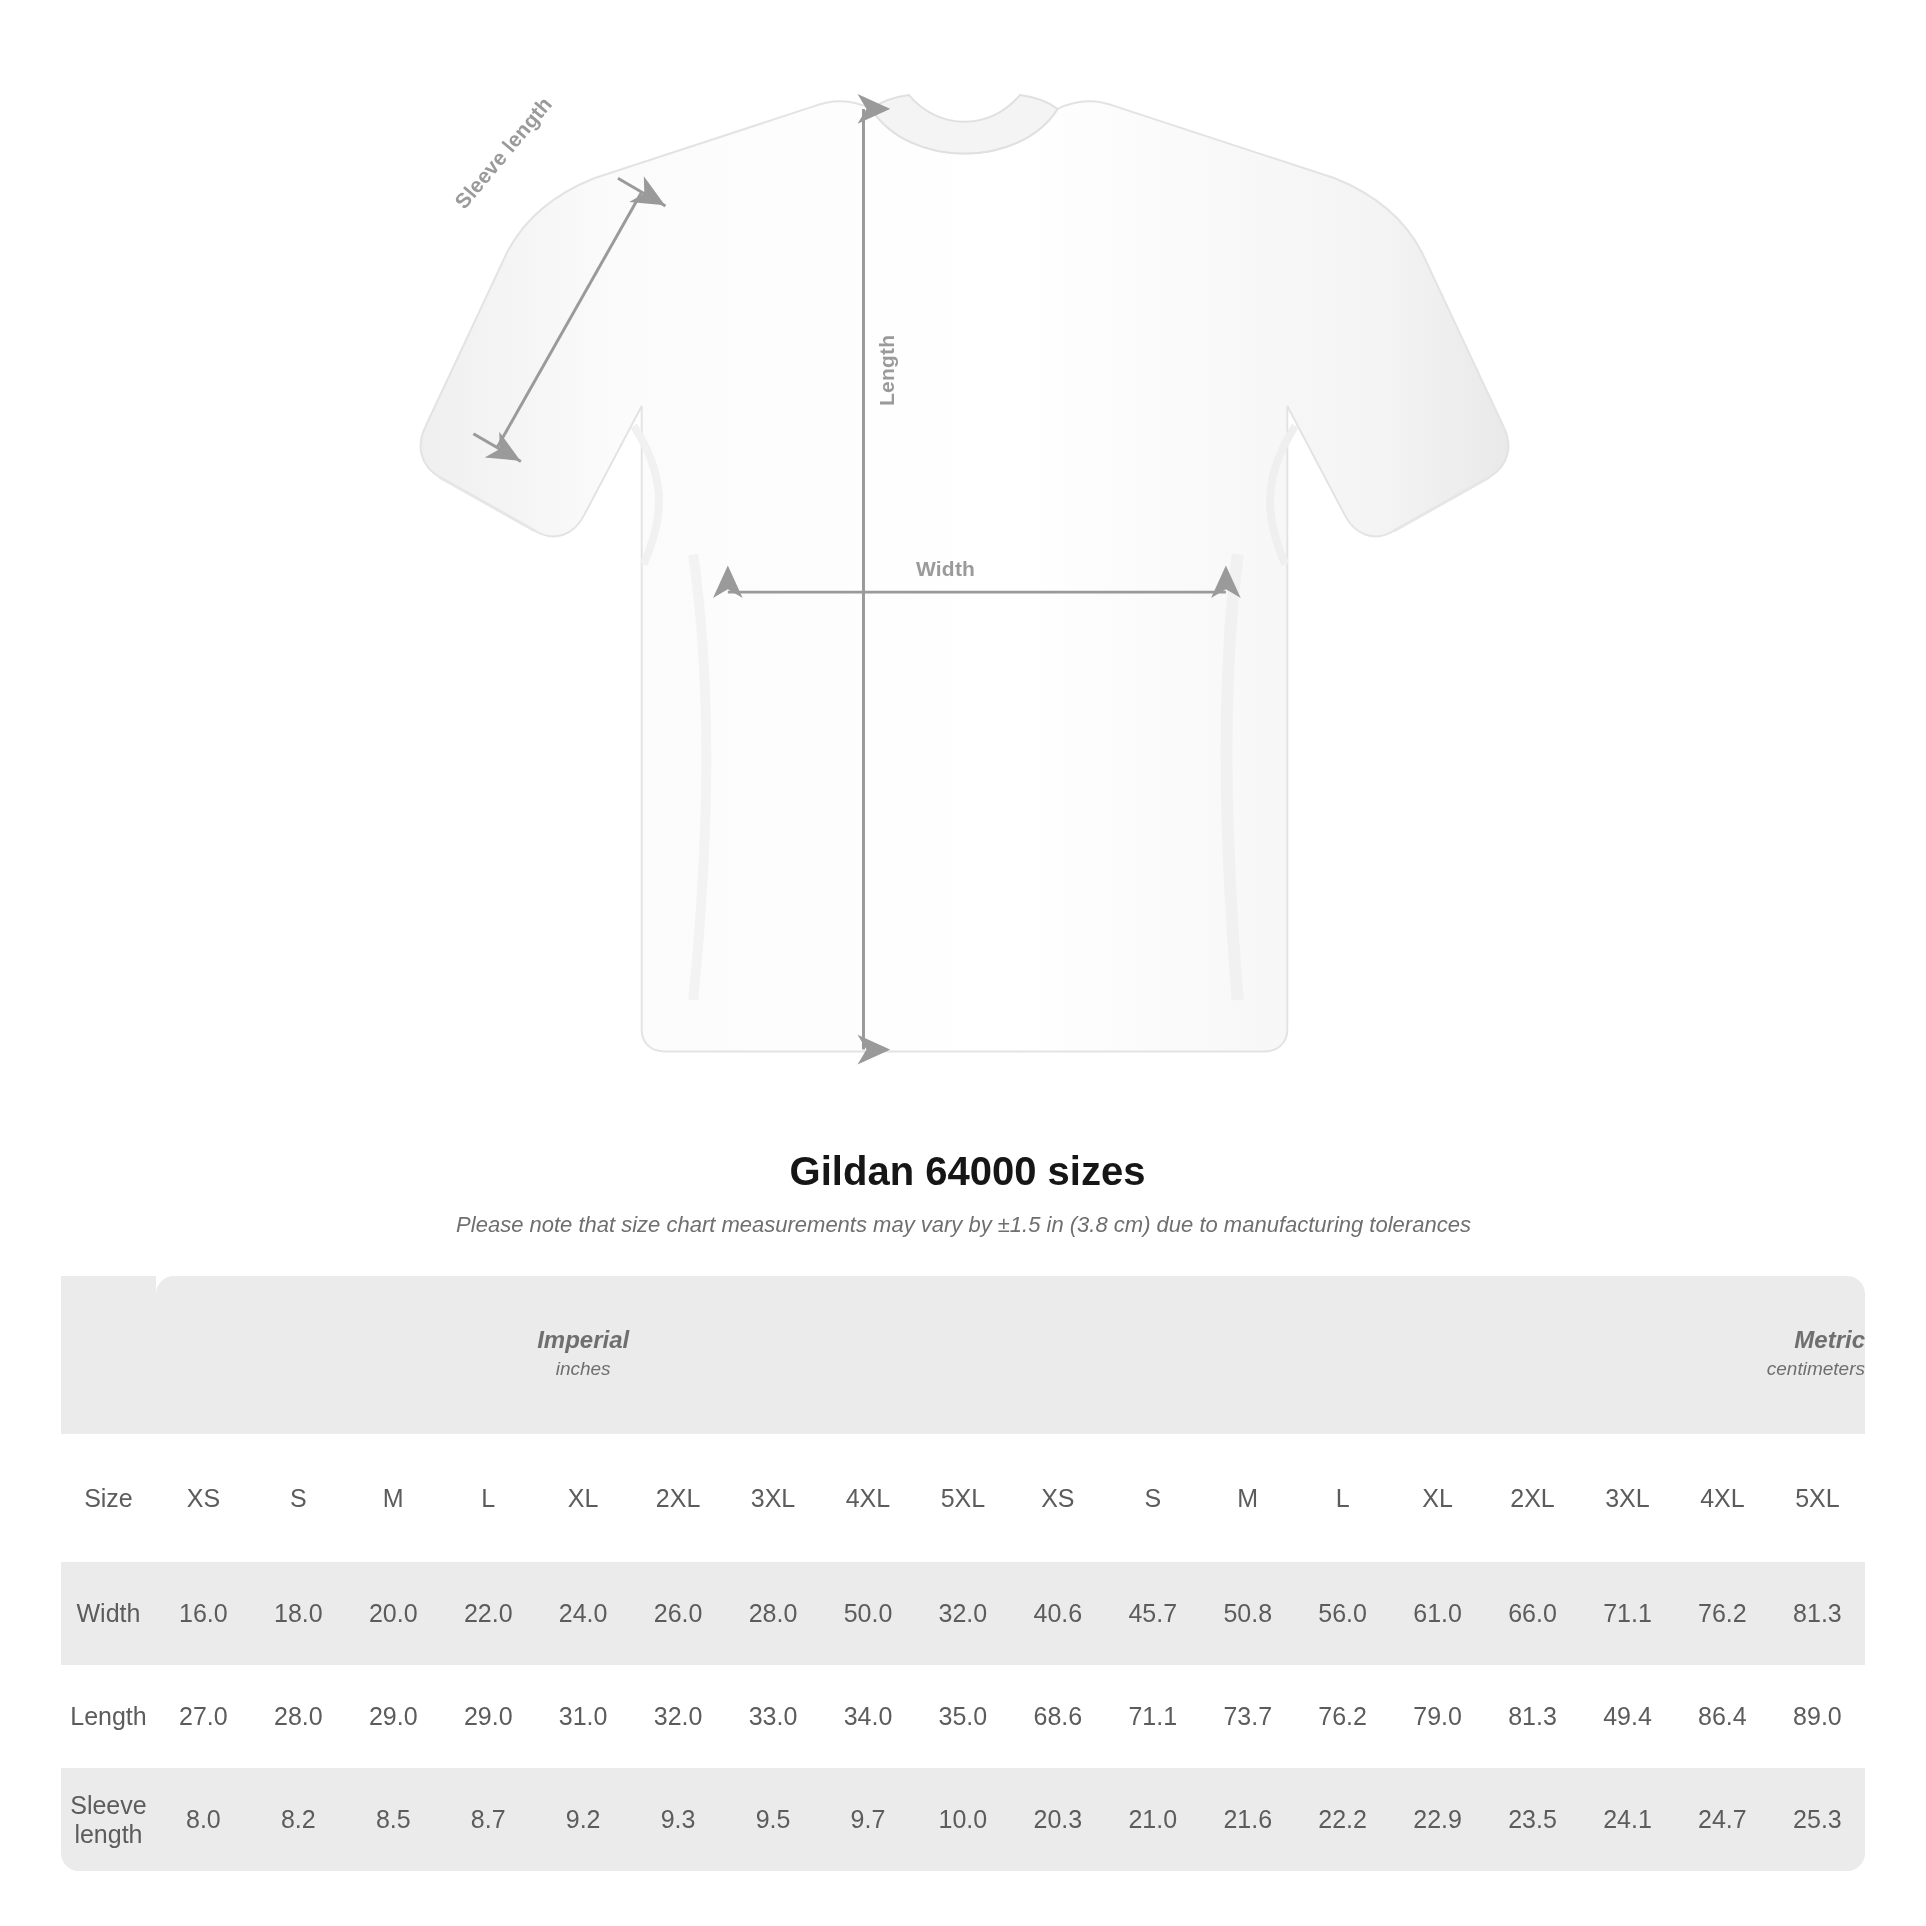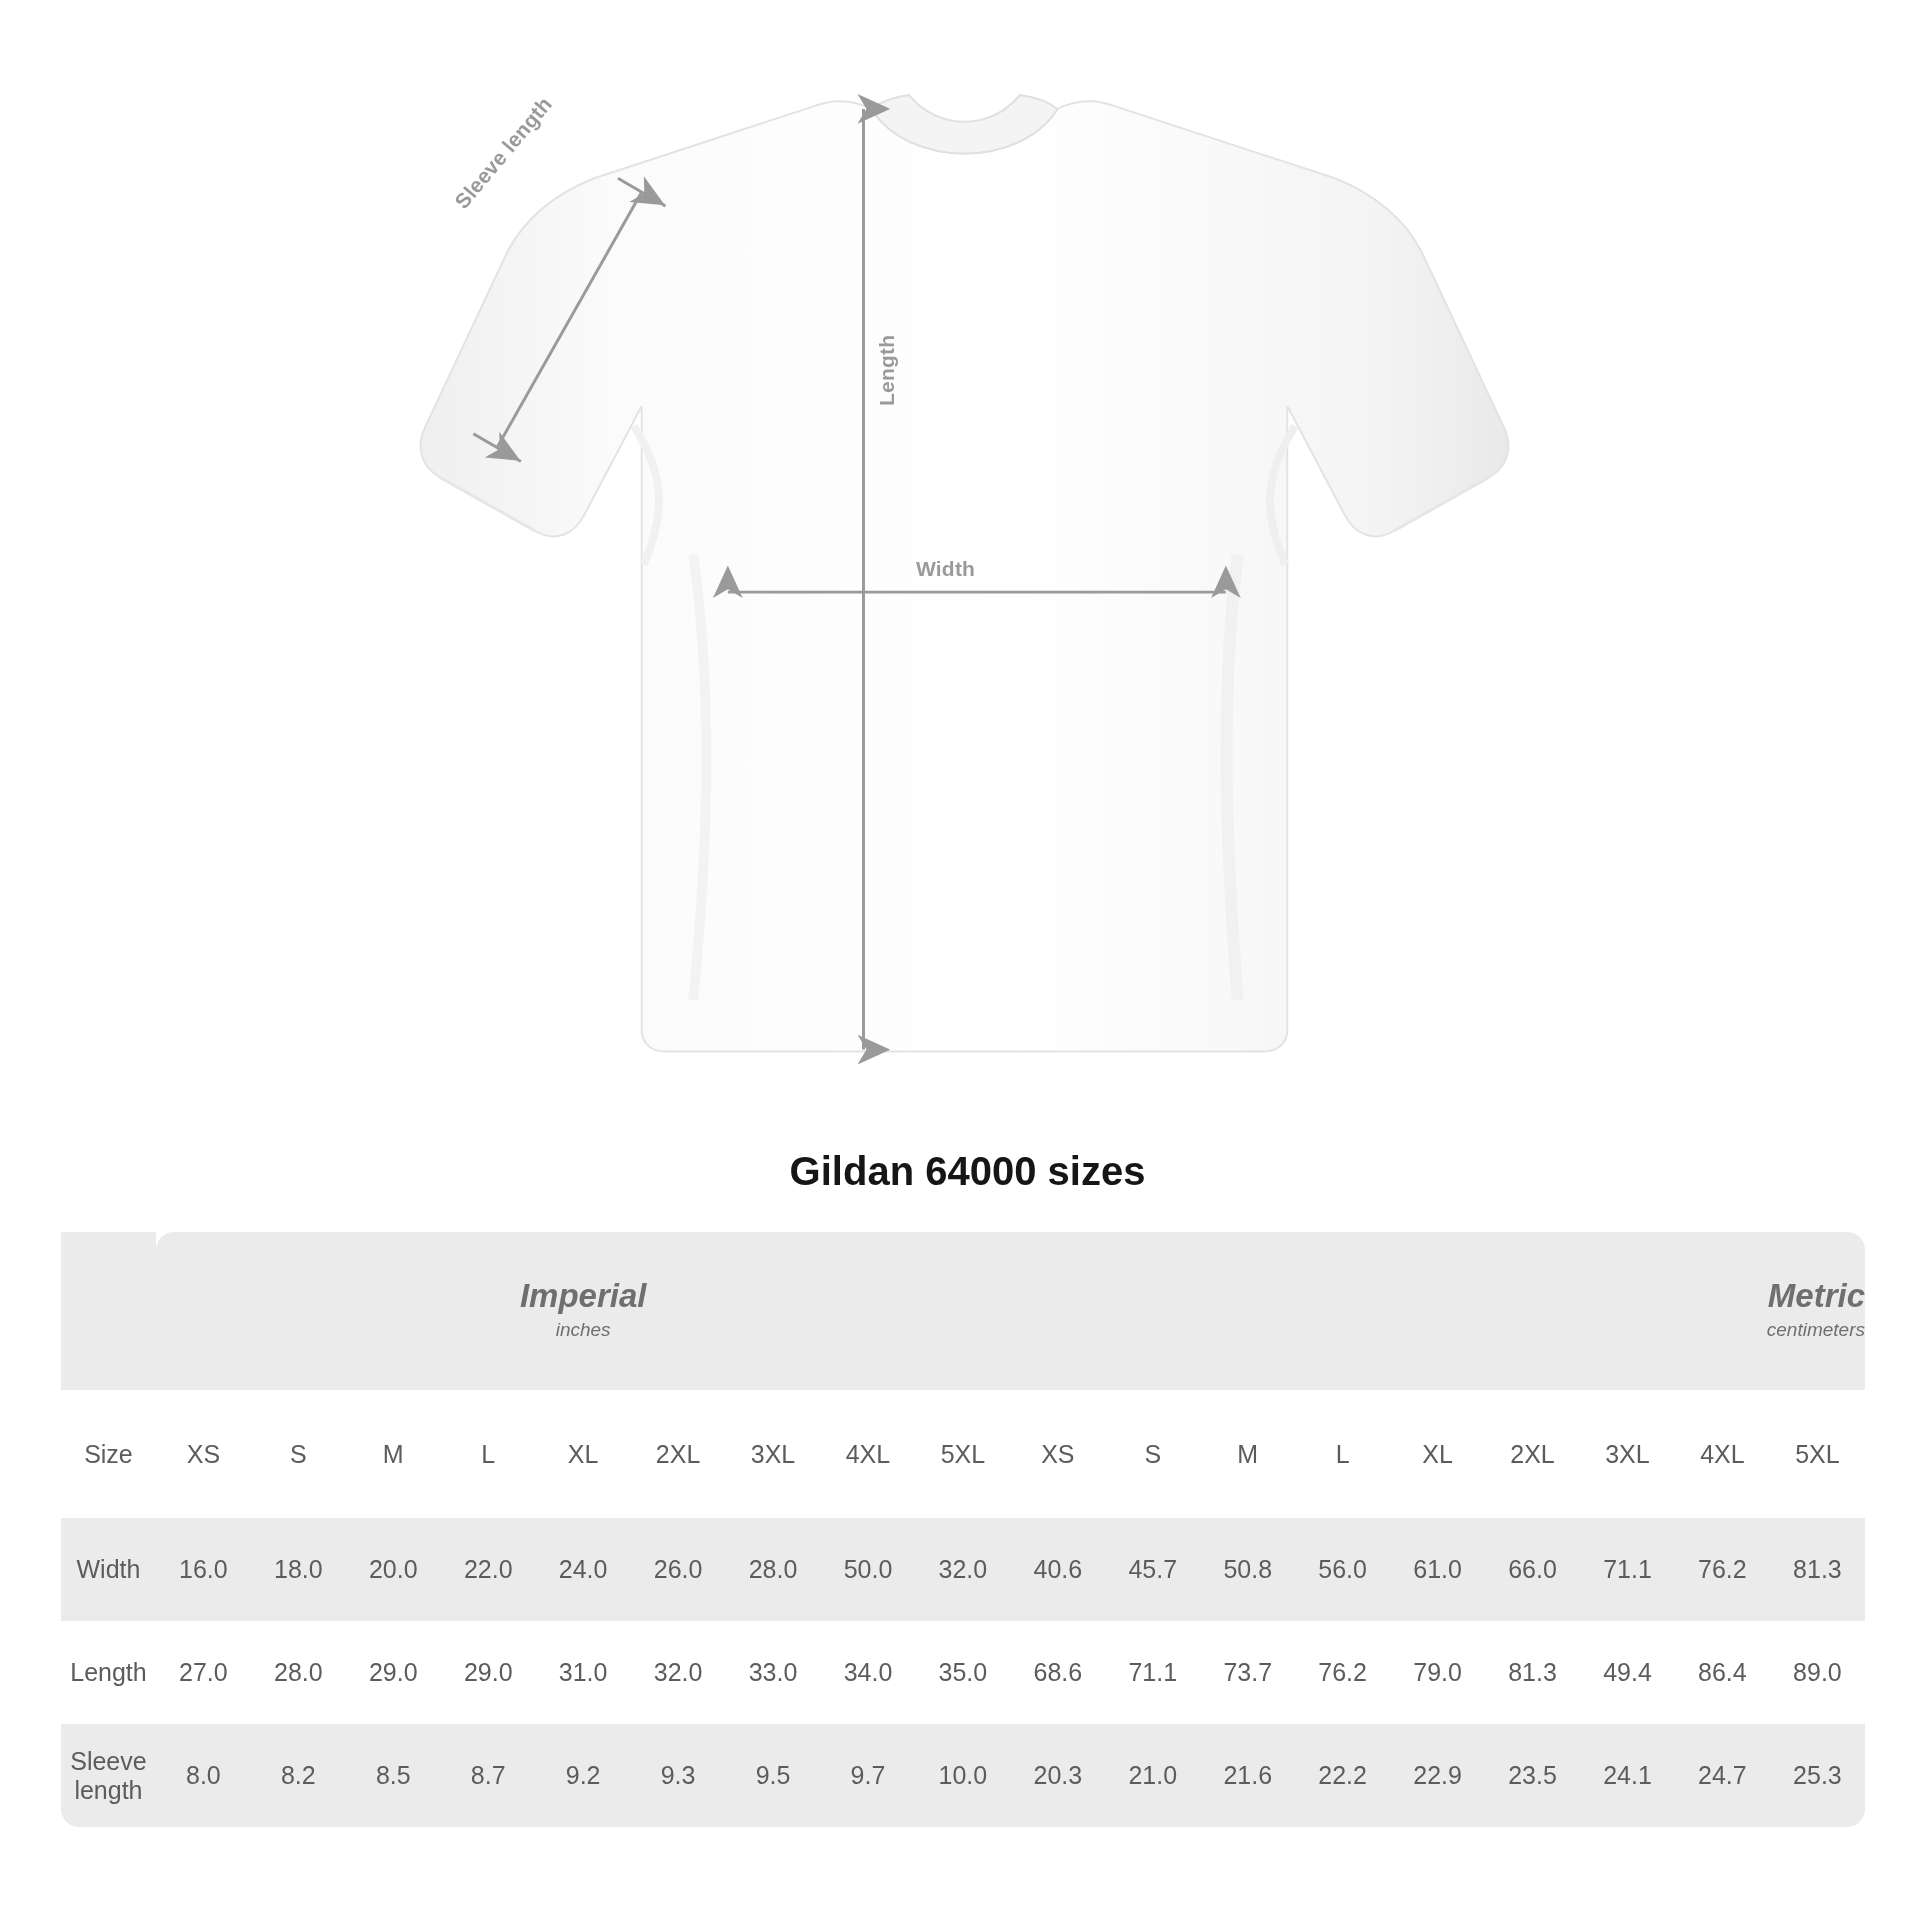--- a/index.html
+++ b/index.html
@@ -101,21 +101,21 @@
     background: #ebebeb;
   }
   .unit-row td.imperial {
     border-top-left-radius: 18px;
   }
   .unit-row td.metric {
     border-top-right-radius: 18px;
     text-align: right;
   }
   .unit-name {
-    font-size: 33px;
+    font-size: 24px;
     font-style: italic;
     font-weight: bold;
     color: #6f6f6f;
     line-height: 1.15;
   }
   .unit-sub {
     font-size: 19px;
     font-style: italic;
     color: #6f6f6f;
     line-height: 1.6;
@@ -234,20 +234,21 @@
       </g>
     </svg>
 
     <div class="dim-label label-sleeve">Sleeve length</div>
     <div class="dim-label label-length">Length</div>
     <div class="dim-label label-width">Width</div>
   </div>
 
   <div class="title-block">
     <h1 class="chart-title">Gildan 64000 sizes</h1>
+    <p class="chart-note">Please note that size chart measurements may vary by ±1.5 in (3.8 cm) due to manufacturing tolerances</p>
   </div>
 
   <div class="table-wrap">
     <table class="size-table">
       <tbody>
         <tr class="unit-row">
           <td></td>
           <td class="imperial" colspan="9">
             <div class="unit-name">Imperial</div>
             <div class="unit-sub">inches</div>

